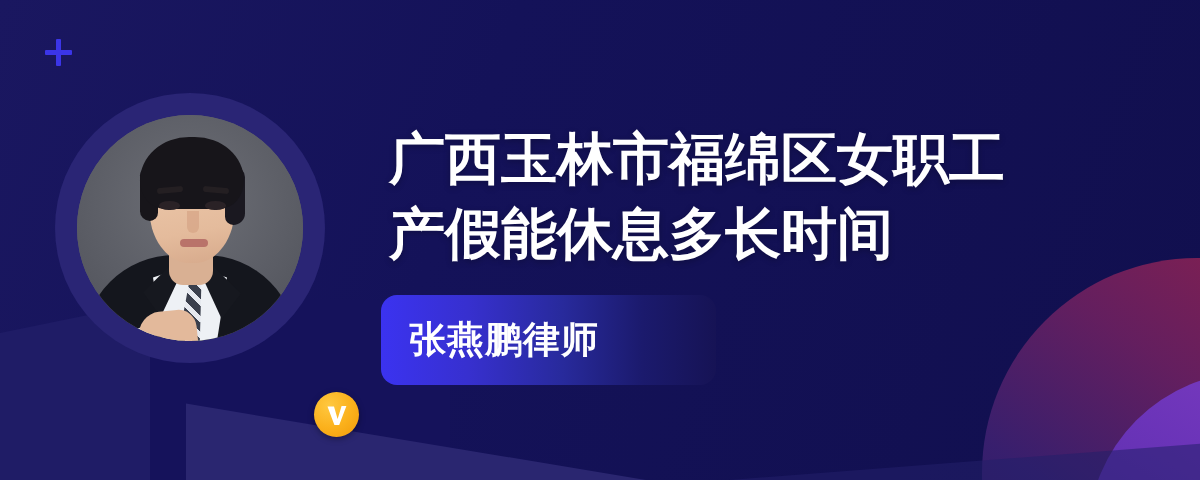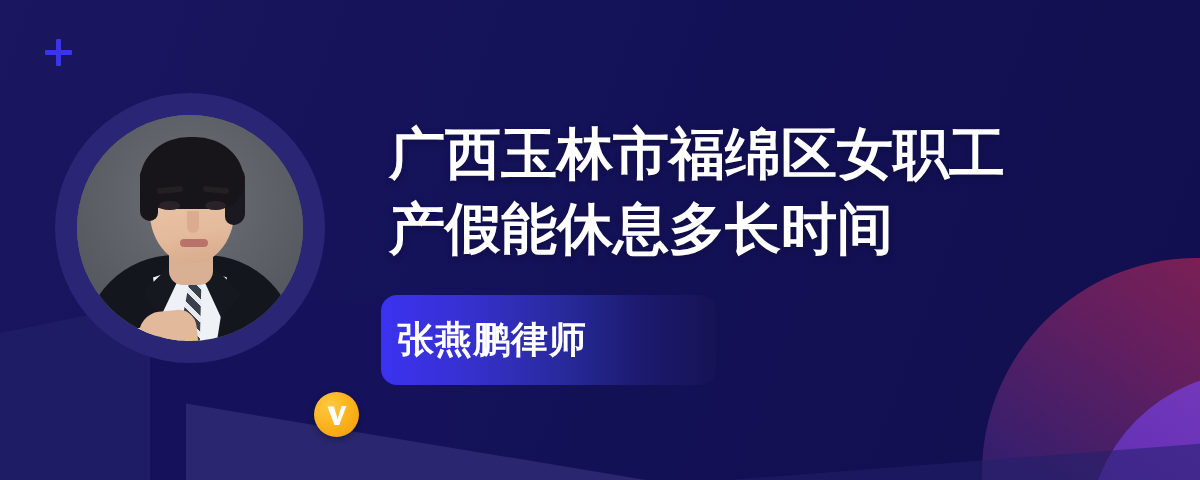--- a/index.html
+++ b/index.html
@@ -6,21 +6,21 @@
     margin: 0;
     padding: 0;
     background: #0e0c3f;
   }
   .canvas {
     position: relative;
     width: 1200px;
     height: 480px;
     overflow: hidden;
     background: #141259;
-    font-family: Liberation Mono, monospace;
+    font-family: Liberation Sans, sans-serif;
   }
 
   
   .bg-base {
     position: absolute;
     inset: 0;
     background: linear-gradient(110deg, #1a1760 0%, #141259 38%, #110f4e 100%);
   }
   .bg-circle-red {
     position: absolute;
@@ -243,21 +243,21 @@
     left: 381px;
     top: 295px;
     width: 335px;
     height: 90px;
     border-radius: 16px;
     background: linear-gradient(90deg, #3b33f0 0%, #3730cf 26%, #282a9c 54%, #1b1a6d 78%, #161355 100%);
     display: flex;
     align-items: center;
   }
   .name-pill span {
-    margin-left: 16px;
+    margin-left: 28px;
     color: #ffffff;
     font-size: 37px;
     font-weight: 700;
     letter-spacing: 1px;
   }
 </style>
 </head>
 <body>
 
 <div class="canvas">

